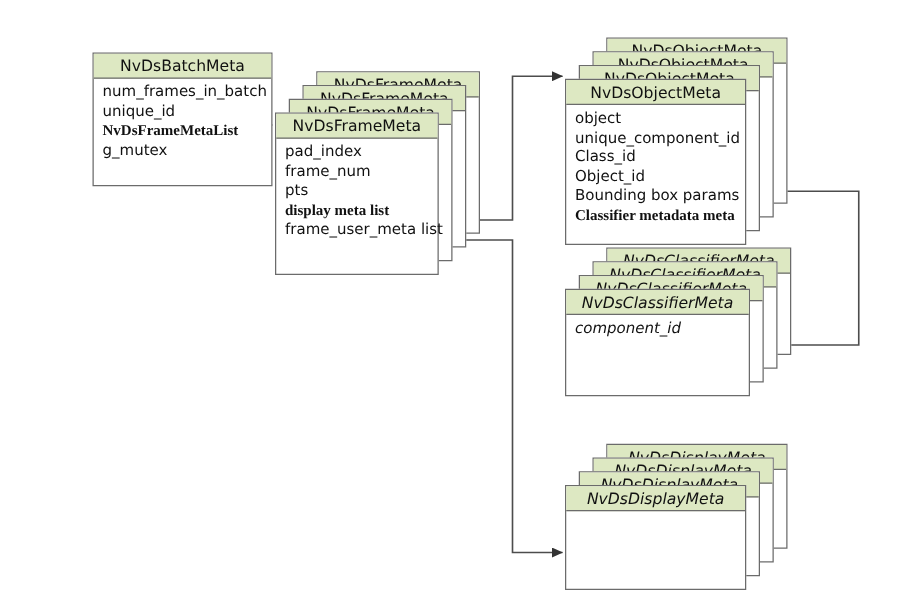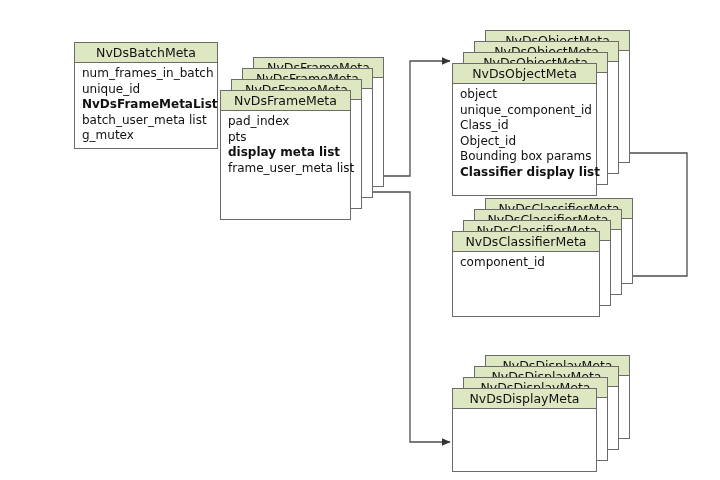--- a/index.html
+++ b/index.html
@@ -72,20 +72,21 @@
     padding: 3px 0 2px 7px;
   }
   .attr {
     font-size: 12px;
     line-height: 15.6px;
     white-space: nowrap;
     color: #111;
   }
   .attr.bold {
     font-weight: bold;
+    font-family: Liberation Serif, serif;
   }
 </style>
 </head>
 <body>
 
 <div id="canvas">
 
   <svg id="edges" viewBox="0 0 720 480" xmlns="http://www.w3.org/2000/svg">
     <defs>
       <marker id="ar" markerWidth="9" markerHeight="8" refX="8.5" refY="4" orient="auto" markerUnits="userSpaceOnUse">
@@ -108,41 +109,41 @@
     </g>
   </svg>
 
   <div class="node" style="left:42px; top:42px; width:136px; height:107px;margin-left:32px;">
     <div class="card" style="left:0; top:0; width:144px; height:107px;">
       <div class="card-head">NvDsBatchMeta</div>
       <div class="card-body">
         <div class="attr">num_frames_in_batch</div>
         <div class="attr">unique_id</div>
         <div class="attr bold">NvDsFrameMetaList</div>
-        <div class="attr">batch_user_meta  list</div>
         <div class="attr">g_mutex</div>
       </div>
     </div>
   </div>
 
   <div class="node" style="left:220px; top:90px; width:160px; height:160px;">
     <div class="cardbox ghost" style="left:33px; top:-33px; width:131px; height:130px;">
       <div class="card-head">NvDsFrameMeta</div>
     </div>
     <div class="cardbox ghost" style="left:22px; top:-22px; width:131px; height:130px;">
       <div class="card-head">NvDsFrameMeta</div>
     </div>
     <div class="cardbox ghost" style="left:11px; top:-11px; width:131px; height:130px;">
       <div class="card-head">NvDsFrameMeta</div>
     </div>
 
     <div class="card" style="left:0; top:0; width:131px; height:130px;">
       <div class="card-head">NvDsFrameMeta</div>
       <div class="card-body">
         <div class="attr">pad_index</div>
+        <div class="attr">frame_num</div>
         <div class="attr">pts</div>
         <div class="attr bold">display meta  list</div>
         <div class="attr">frame_user_meta  list</div>
       </div>
     </div>
   </div>
 
   <div class="node" style="left:452px; top:63px; width:180px; height:140px;">
     <div class="cardbox ghost" style="left:33px; top:-33px; width:145px; height:133px;">
       <div class="card-head">NvDsObjectMeta</div>
@@ -155,45 +156,45 @@
     </div>
 
     <div class="card" style="left:0; top:0; width:145px; height:133px;">
       <div class="card-head">NvDsObjectMeta</div>
       <div class="card-body">
         <div class="attr">object</div>
         <div class="attr">unique_component_id</div>
         <div class="attr">Class_id</div>
         <div class="attr">Object_id</div>
         <div class="attr">Bounding box params</div>
-        <div class="attr bold">Classifier display  list</div>
-      </div>
-    </div>
-  </div>
-
-  <div class="node" style="left:452px; top:231px; width:185px; height:110px;">
+        <div class="attr bold">Classifier metadata  meta</div>
+      </div>
+    </div>
+  </div>
+
+  <div class="node" style="left:452px; top:231px; width:185px; height:110px;font-style:italic;">
     <div class="cardbox ghost" style="left:33px; top:-33px; width:148px; height:86px;">
       <div class="card-head">NvDsClassifierMeta</div>
     </div>
     <div class="cardbox ghost" style="left:22px; top:-22px; width:148px; height:86px;">
       <div class="card-head">NvDsClassifierMeta</div>
     </div>
     <div class="cardbox ghost" style="left:11px; top:-11px; width:148px; height:86px;">
       <div class="card-head">NvDsClassifierMeta</div>
     </div>
 
     <div class="card" style="left:0; top:0; width:148px; height:86px;">
       <div class="card-head">NvDsClassifierMeta</div>
       <div class="card-body">
         <div class="attr">component_id</div>
       </div>
     </div>
   </div>
 
-  <div class="node" style="left:452px; top:388px; width:185px; height:92px;">
+  <div class="node" style="left:452px; top:388px; width:185px; height:92px;font-style:italic;">
     <div class="cardbox ghost" style="left:33px; top:-33px; width:145px; height:84px;">
       <div class="card-head">NvDsDisplayMeta</div>
     </div>
     <div class="cardbox ghost" style="left:22px; top:-22px; width:145px; height:84px;">
       <div class="card-head">NvDsDisplayMeta</div>
     </div>
     <div class="cardbox ghost" style="left:11px; top:-11px; width:145px; height:84px;">
       <div class="card-head">NvDsDisplayMeta</div>
     </div>
 

